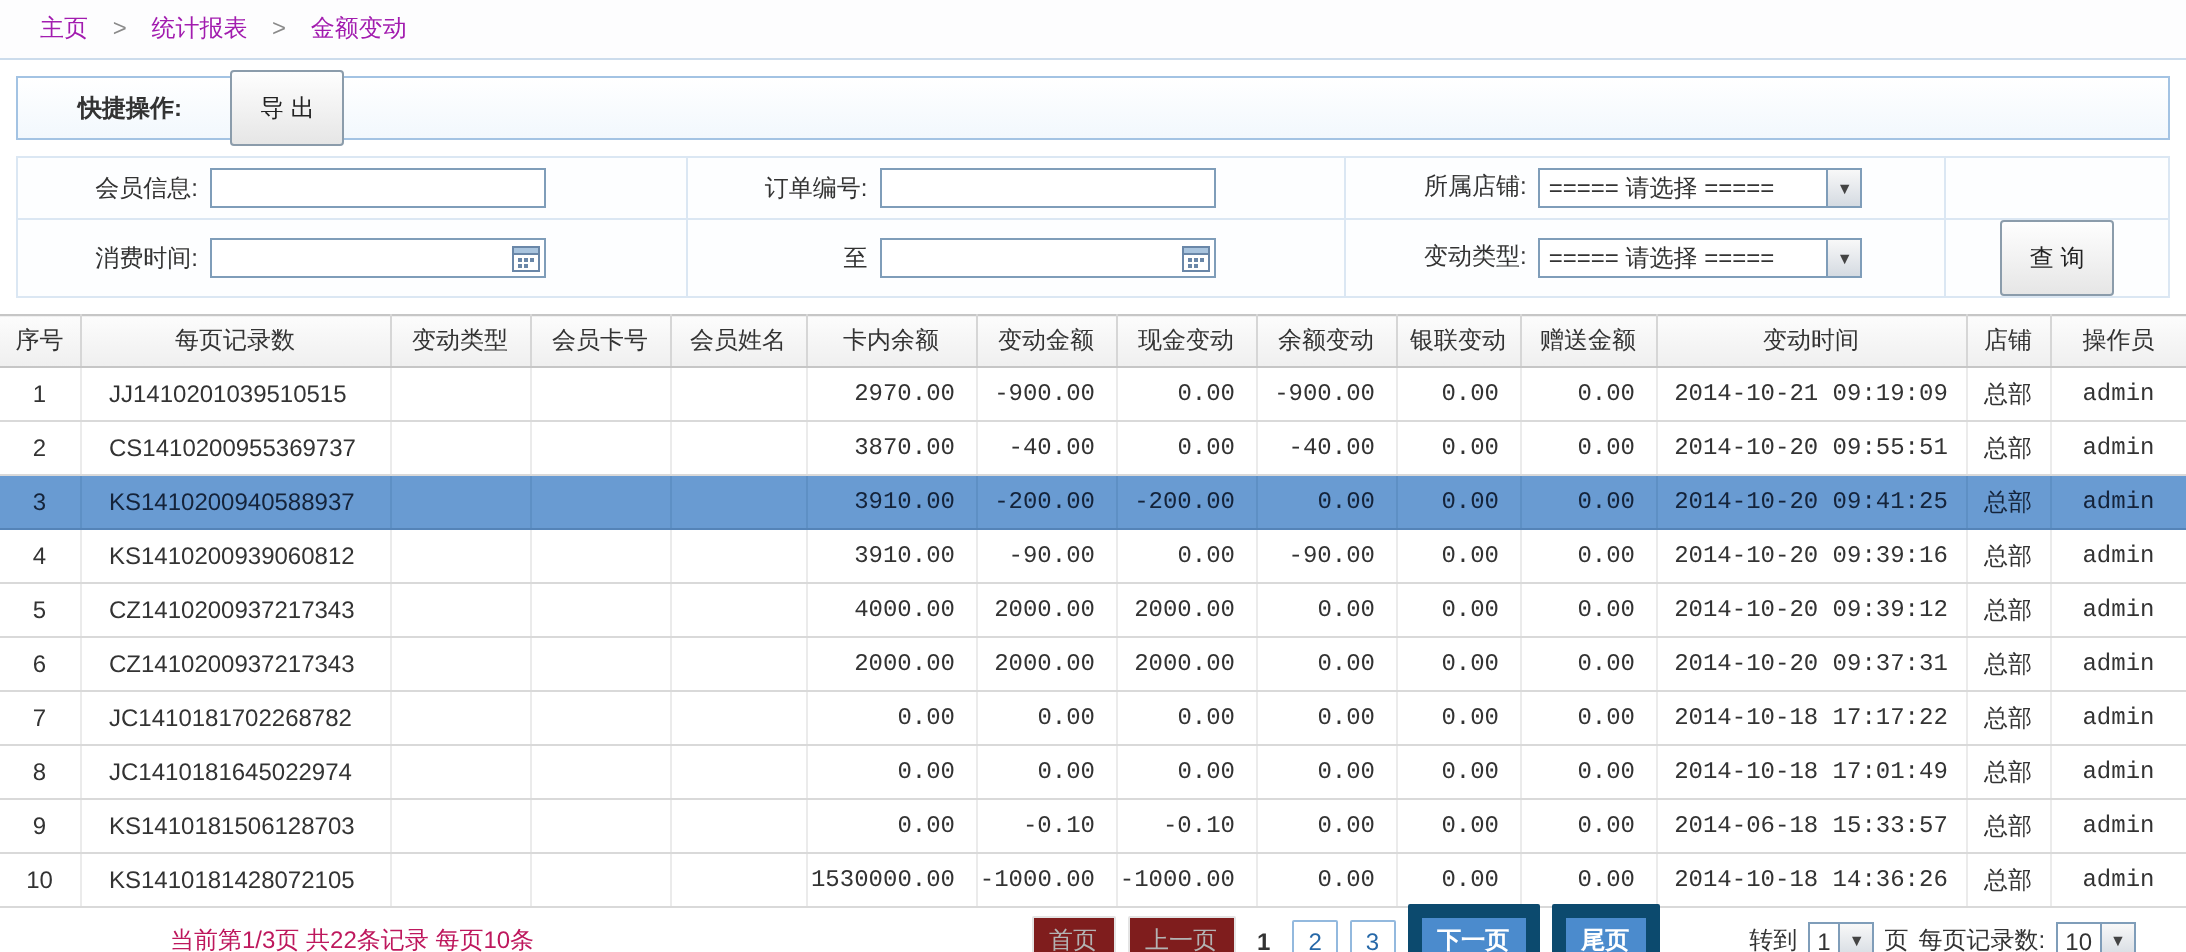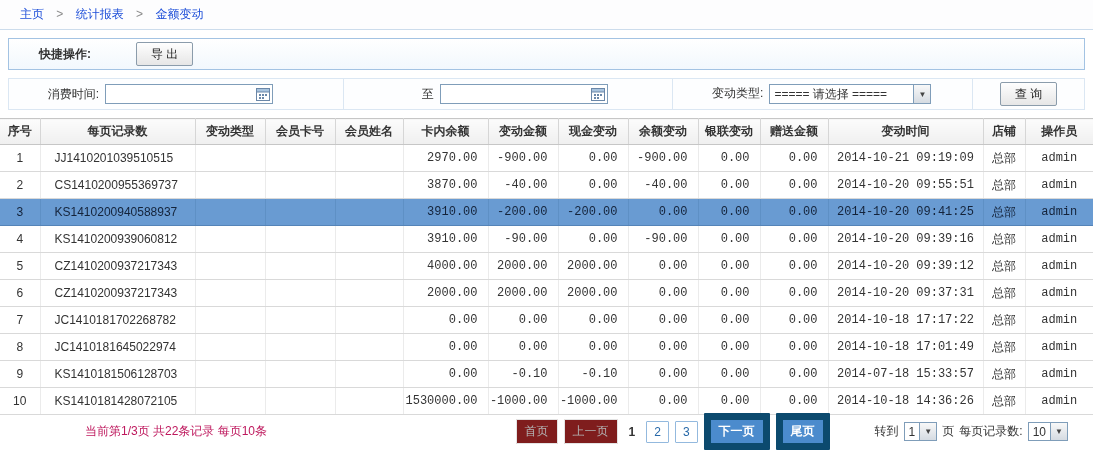--- a/index.html
+++ b/index.html
@@ -6,32 +6,32 @@
   html,body { width:1093px; height:476px; overflow:hidden; }
   body {
     font-family:"Liberation Sans", sans-serif;
     font-size:12px; color:#333; background:#fff;
   }
   
   .breadcrumb-bar {
     height:30px; line-height:29px; padding-left:20px;
     background:#fdfdfe; border-bottom:1px solid #ccdcec;
   }
-  .crumb { color:#1d4ed8; text-decoration:none; cursor:pointer; }
+  .crumb { color:#a21caf; text-decoration:none; cursor:pointer; }
   .sep { color:#8a8a8a; margin:0 9px; }
 
   
   .quickops {
     margin:8px 8px 0 8px; height:32px;
     border:1px solid #a3c3e3; background:linear-gradient(#ffffff,#f2f8fd);
-    display:flex; align-items:center; padding-left:30px;gap:21px;
+    display:flex; align-items:center; padding-left:30px;
   }
   .quickops-label { font-weight:bold; margin-right:24px; }
   .btn {
-    height:24px; padding:0 14px; border:1px solid #8b9cab;
+    height:38px; padding:0 14px; border:1px solid #8b9cab;
     background:linear-gradient(#fefefe,#e6e6e6);
     font:12px "Liberation Sans",sans-serif; color:#222;
     cursor:pointer; border-radius:2px;
   }
 
   
   .filter-wrap {
     margin:8px 8px 0 8px; width:1077px;
     border-collapse:collapse; background:#fdfeff;
     border:1px solid #b9d1e8;
@@ -54,21 +54,21 @@
     background:linear-gradient(#f8f8f8,#d5dbe2);
     display:flex; align-items:center; justify-content:center;
     font-size:8px; color:#444; cursor:pointer;
   }
 
   
   .data-table { width:1093px; border-collapse:collapse; margin-top:8px; }
   .data-table th {
     height:26px; background:linear-gradient(#fcfcfc,#efefef);
     border-top:1px solid #c6c6c6; border-bottom:1px solid #c6c6c6;
-    border-right:1px solid #d6d6d6; font-weight:bold; font-size:12px; color:#333;
+    border-right:1px solid #d6d6d6; font-weight:normal; font-size:12px; color:#333;
   }
   .data-table th:last-child { border-right:none; }
   .data-table td {
     height:27px; border-bottom:1px solid #d9d9d9; border-right:1px solid #ebebeb;
     font-size:12px; text-align:center; background:#fff;
   }
   .data-table td:last-child { border-right:none; }
   .data-table td:nth-child(2) {
     text-align:left; padding-left:14px;
     font-family:Liberation Sans, sans-serif;
@@ -122,20 +122,35 @@
   </div>
 
   <table class="filter-wrap">
     <colgroup>
         <col style="width:335px">
         <col style="width:330px">
         <col style="width:300px">
         <col style="width:112px">
       </colgroup>
     <tbody>
+        <tr>
+      <td>
+        <span class="flabel">会员信息:</span><input class="text-input" type="text" style="">
+      </td>
+      <td>
+        <span class="flabel">订单编号:</span><input class="text-input" type="text" style="">
+      </td>
+      <td>
+        <span class="flabel">所属店铺:</span><span class="fake-select">
+              <span class="sel-text">===== 请选择 =====</span>
+              <span class="sel-arrow">▼</span>
+            </span>
+      </td>
+      <td></td>
+    </tr>
     <tr>
       <td>
         <span class="flabel">消费时间:</span><span class="date-wrap"><input class="text-input" type="text" style=""><span class="cal-icon"><svg width="14" height="14" viewBox="0 0 14 14">
                   <rect x="0.5" y="1.5" width="13" height="12" fill="#fff" stroke="#6a87a8"></rect>
                   <rect x="0.5" y="1.5" width="13" height="3.5" fill="#a9c4de" stroke="#6a87a8"></rect>
                   <rect x="3" y="7" width="2" height="2" fill="#6a87a8"></rect>
                   <rect x="6" y="7" width="2" height="2" fill="#6a87a8"></rect>
                   <rect x="9" y="7" width="2" height="2" fill="#6a87a8"></rect>
                   <rect x="3" y="10" width="2" height="2" fill="#6a87a8"></rect>
                   <rect x="6" y="10" width="2" height="2" fill="#6a87a8"></rect>
@@ -334,21 +349,21 @@
           <td>KS1410181506128703</td>
           <td></td>
           <td></td>
           <td></td>
           <td>0.00</td>
           <td>-0.10</td>
           <td>-0.10</td>
           <td>0.00</td>
           <td>0.00</td>
           <td>0.00</td>
-          <td>2014-07-18 15:33:57</td>
+          <td>2014-06-18 15:33:57</td>
           <td>总部</td>
           <td>admin</td>
         </tr>
         <tr>
           <td>10</td>
           <td>KS1410181428072105</td>
           <td></td>
           <td></td>
           <td></td>
           <td>1530000.00</td>

